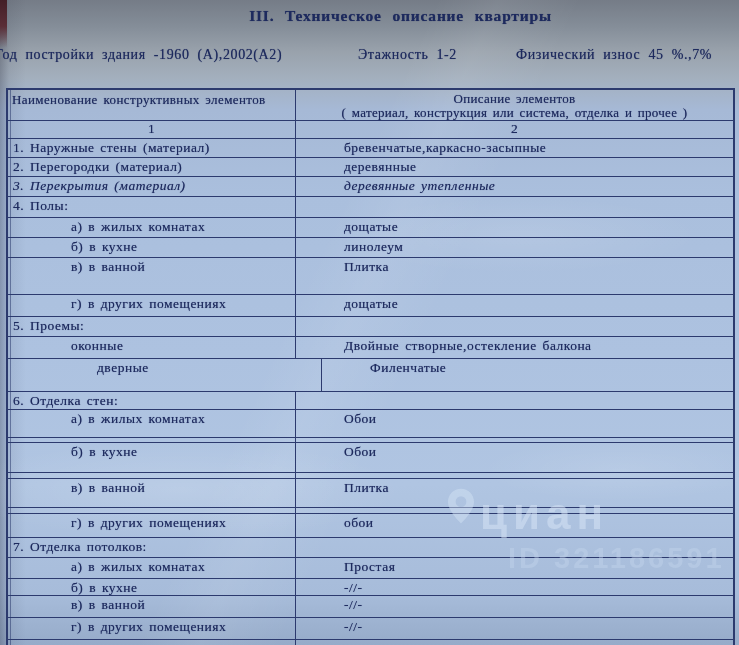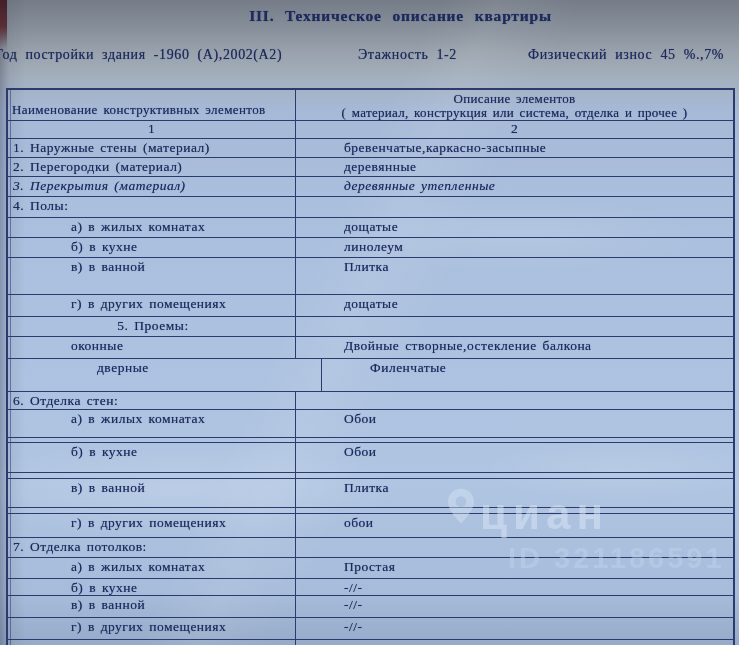--- a/index.html
+++ b/index.html
@@ -33,38 +33,38 @@
     position:absolute;left:0;top:7px;width:739px;
     text-align:center;font-weight:bold;font-size:15.5px;
     letter-spacing:0.8px;word-spacing:6px;
     text-shadow:0 0 0.8px rgba(20,30,80,0.75);
     padding-left:31px;
   }
   .info-line{position:absolute;left:-5px;top:47px;width:744px;height:20px;font-size:14px;letter-spacing:0.6px;word-spacing:4px;text-shadow:0 0 0.7px rgba(22,32,84,0.7);}
   .info-seg{position:absolute;white-space:nowrap;top:0;}
   .seg-year{left:0;}
   .seg-floors{left:363px;}
-  .seg-wear{left:533px;}
+  .seg-wear{left:521px;}
 
   #ttable{
     position:absolute;left:6px;top:88px;width:729px;height:560px;
     border:2px solid var(--line);border-bottom:none;
     box-sizing:border-box;
     font-size:13.5px;letter-spacing:0.5px;word-spacing:2px;
     text-shadow:0 0 0.7px rgba(22,32,84,0.65);
   }
   
   #ttable::before{
     content:"";position:absolute;left:2px;top:0;bottom:0;width:1px;
     background:rgba(44,58,110,0.55);
   }
   .thead{display:flex;height:30px;box-sizing:border-box;}
   .thead .hc1{
     width:288px;border-right:1.6px solid var(--line);box-sizing:border-box;
-    padding:12px 2px 0 4px;font-size:13px;letter-spacing:0.4px;
+    padding:2px 2px 0 4px;font-size:13px;letter-spacing:0.4px;
   }
   .thead .hc2{flex:1;text-align:center;font-size:13px;line-height:14px;padding-top:2px;letter-spacing:0.3px;}
   .tnums{display:flex;height:18px;box-sizing:border-box;border-top:1.6px solid var(--line);}
   .tnums .nc1{width:288px;border-right:1.6px solid var(--line);box-sizing:border-box;text-align:center;line-height:15px;}
   .tnums .nc2{flex:1;text-align:center;line-height:15px;}
 
   .trow{display:flex;box-sizing:border-box;border-top:1.6px solid var(--line);gap:40px;}
   .cell{box-sizing:border-box;overflow:hidden;white-space:nowrap;}
   .c1{width:288px;border-right:1.6px solid var(--line);padding:1px 2px 0 5px;}
   .c1.indent{padding-left:63px;}
@@ -138,21 +138,21 @@
           <div class="cell c2">линолеум</div>
         </div>
         <div class="trow" style="height: 37px;">
           <div class="cell c1 indent">в) в ванной</div>
           <div class="cell c2">Плитка</div>
         </div>
         <div class="trow" style="height: 22px;">
           <div class="cell c1 indent">г) в других помещениях</div>
           <div class="cell c2">дощатые</div>
         </div>
-        <div class="trow" style="height: 20px; text-align: center;">
+        <div class="trow" style="height: 20px;">
           <div class="cell c1">5. Проемы:</div>
           <div class="cell c2"></div>
         </div>
         <div class="trow" style="height: 22px;">
           <div class="cell c1 indent">оконные</div>
           <div class="cell c2">Двойные створные,остекление балкона</div>
         </div>
         <div class="trow" style="height: 33px; padding-left: 26px;">
           <div class="cell c1 indent">дверные</div>
           <div class="cell c2">Филенчатые</div>

